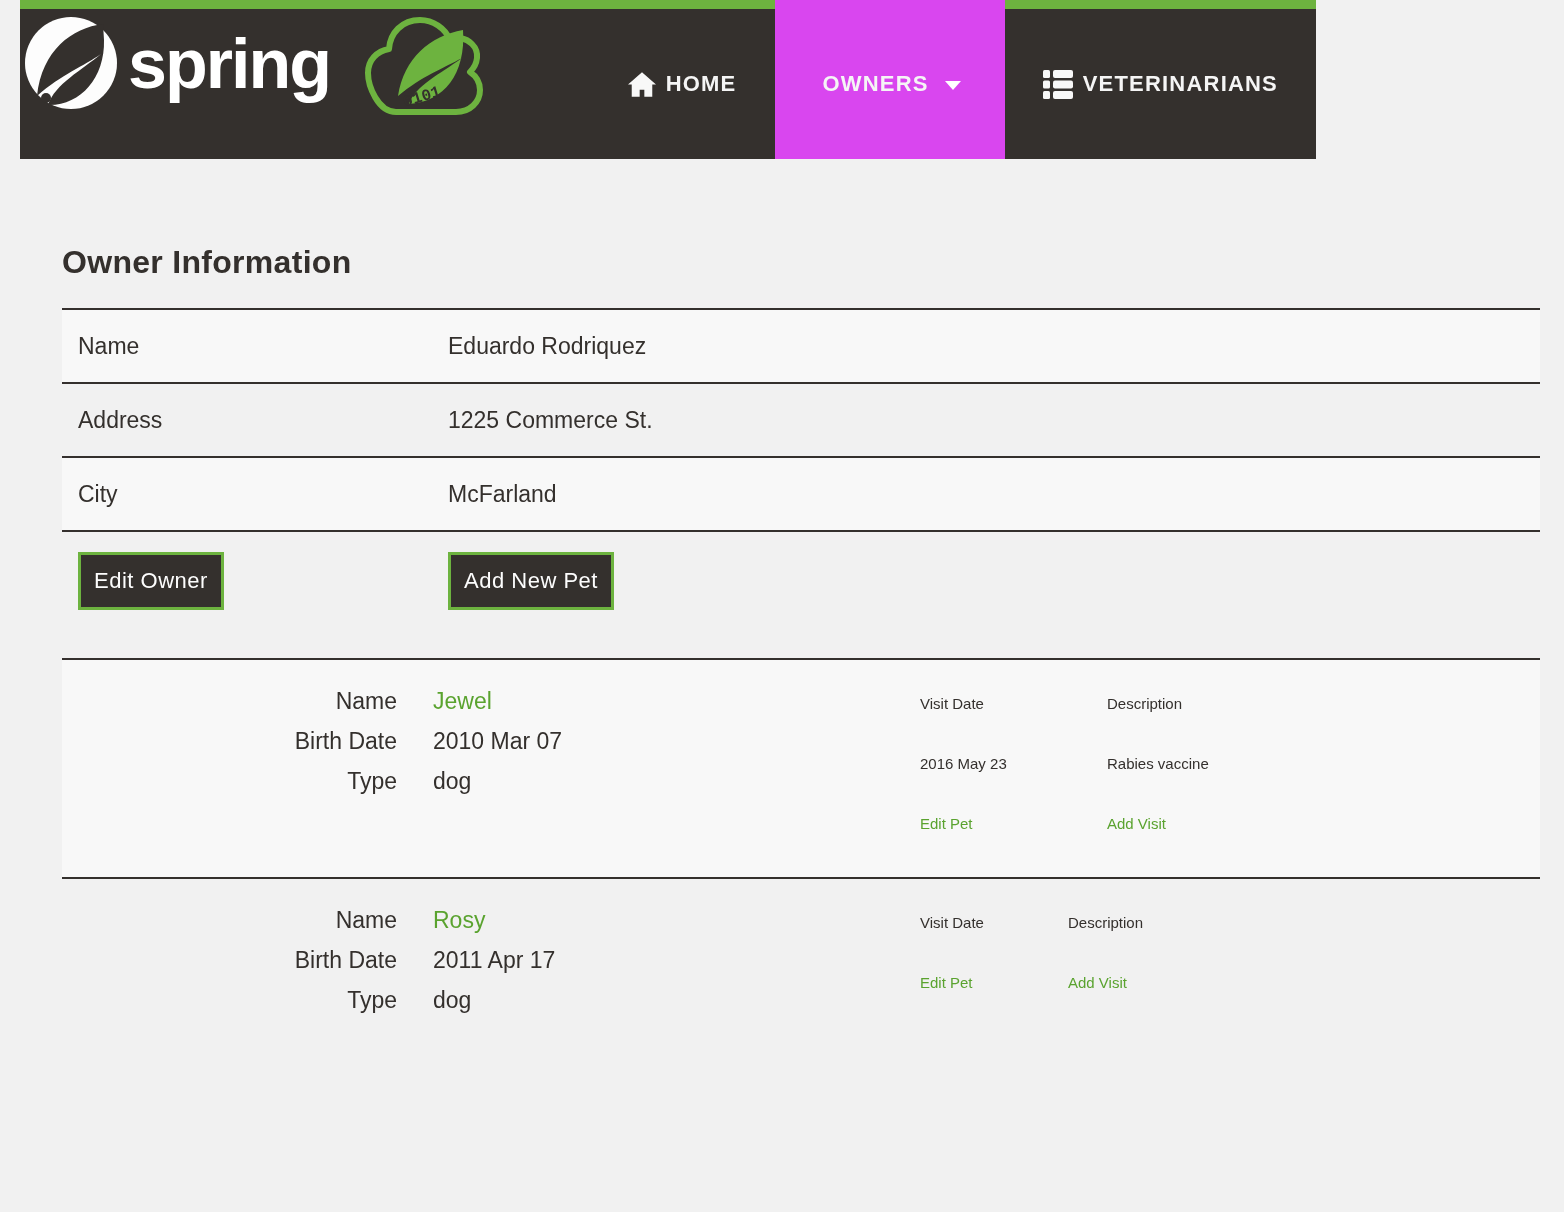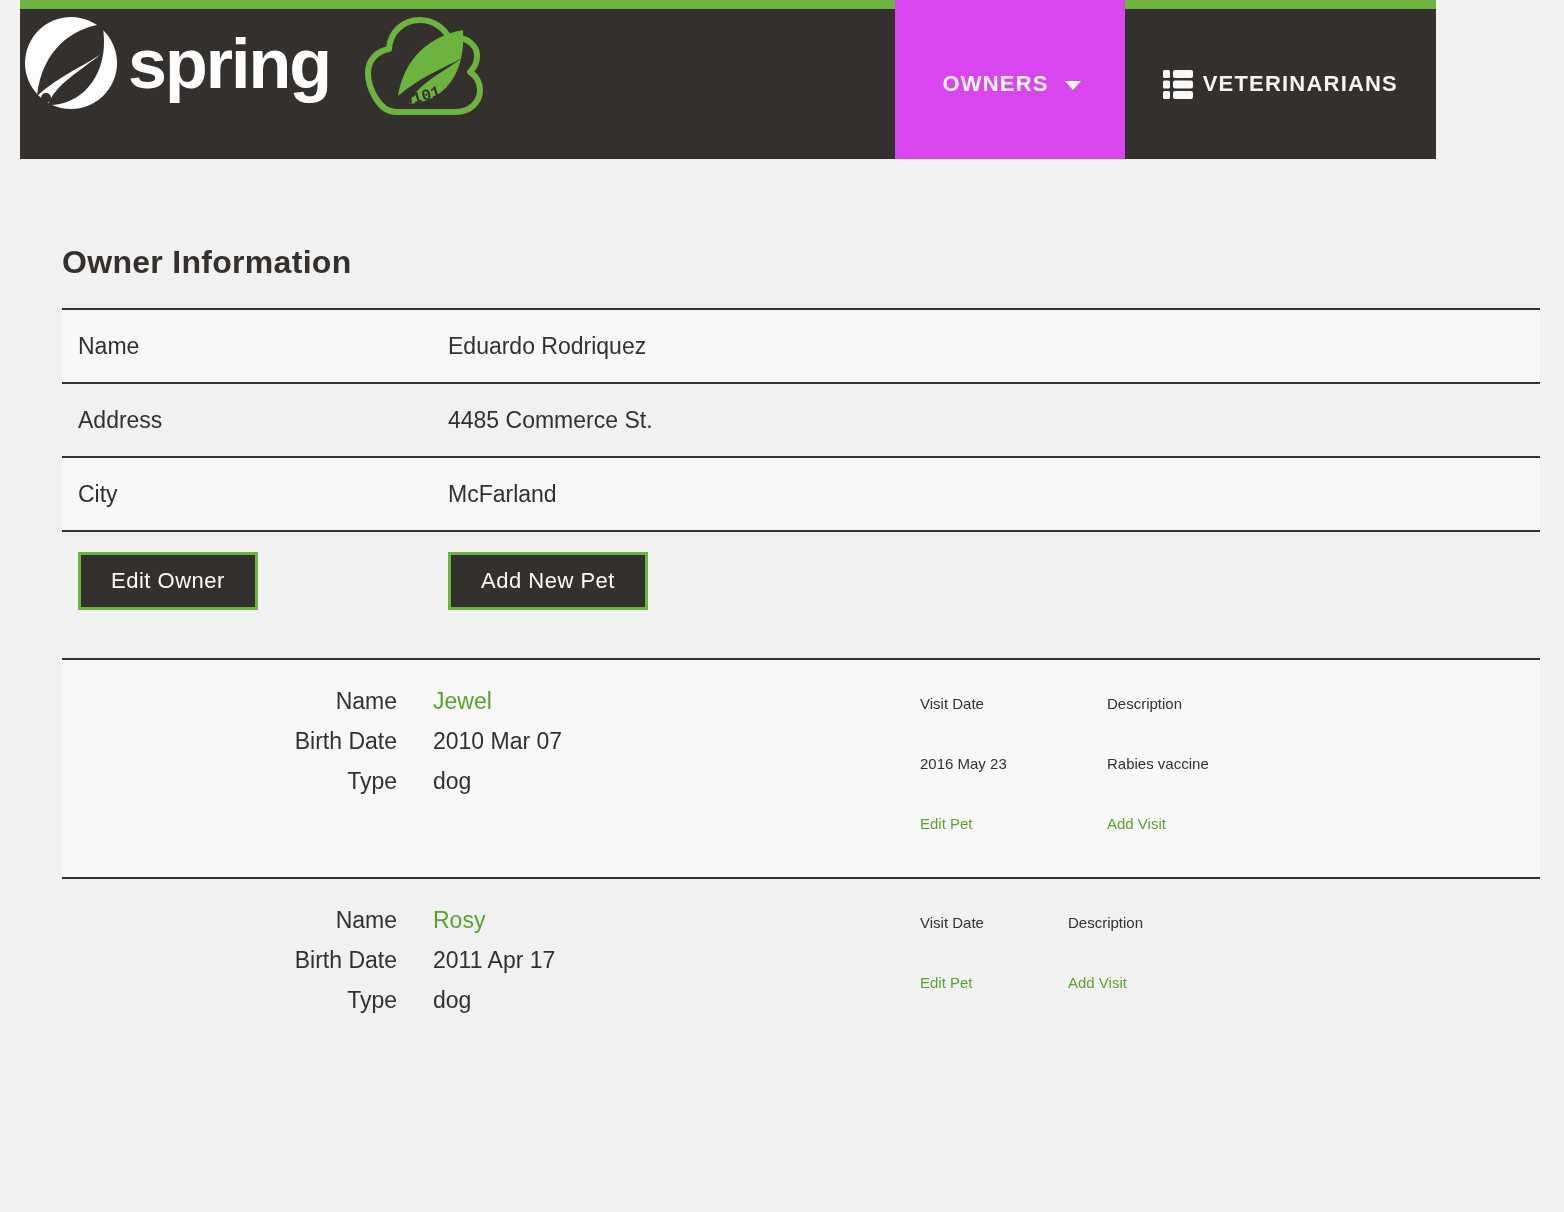--- a/index.html
+++ b/index.html
@@ -8,21 +8,21 @@
     background:#f1f1f1;
     font-family:"Liberation Sans", sans-serif;
     color:#34302d;
     overflow:hidden;
     position:relative;
   }
 
   
   .navbar {
     position:absolute; left:20px; top:0;
-    width:1416px; height:159px;
+    width:1296px; height:159px;
     background:#34302d;
   }
   .navbar-strip {
     position:absolute; left:0; top:0; right:0; height:9px;
     background:#6db33f;
   }
   .brand {
     position:absolute; left:2px; top:12px; display:block; z-index:2;
     text-decoration:none; cursor:pointer;
   }
@@ -58,21 +58,21 @@
     margin-top:28px; font-size:23px;
   }
   .info-table td { border-top:2px solid #34302d; padding:23px 16px; line-height:26px; }
   .info-table tr:nth-child(odd) td { background:#f8f8f8; }
   .info-table tr.actions td { padding:20px 16px; }
 
   .btn {
     display:inline-block;
     background:#34302d; color:#fdfdfd;
     border:3px solid #6db33f;
-    padding:13px 30px;
+    padding:13px 13px;
     font-size:22px; letter-spacing:0.5px; line-height:26px;
     text-decoration:none; cursor:pointer;
   }
 
   table.pets-table {
     width:100%; border-collapse:collapse; table-layout:fixed;
     margin-top:28px; font-size:23px;
   }
   .pets-table > tbody > tr > td {
     border-top:2px solid #34302d; vertical-align:top;
@@ -118,20 +118,28 @@
 
       <g transform="translate(338,4)">
         <path d="M36 96 L96 96 C110 96 120 86 120 74 C120 66 116 60 110 56 C118 48 120 36 112 28 C106 22 97 20 90 24 C85 12 73 4 60 4 C42 4 30 17 29 33 C17 35 8 44 8 57 C8 70 18 96 36 96 Z" fill="none" stroke="#6db33f" stroke-width="6" stroke-linejoin="round"></path>
         <path d="M103 14 C70 20 44 42 38 80 C62 60 84 52 102 42 C80 58 55 70 49 88 C84 86 106 58 103 14 Z" fill="#6db33f"></path>
         <text transform="rotate(-17 66 78)" x="42" y="84" font-size="16" font-weight="bold" font-family="Liberation Mono, monospace" fill="#34302d">0101</text>
       </g>
     </svg>
   </a>
 
   <nav class="nav">
+    <a class="nav-item">
+      <span class="nav-icon">
+        <svg width="28" height="27" viewBox="0 0 30 28">
+          <path d="M15 1 L30 14 H26 V27 H17.5 V19.5 H12.5 V27 H4 V14 H0 Z" fill="#f8f8f8"></path>
+        </svg>
+      </span>
+      <span>HOME</span>
+    </a>
 
     <a class="nav-item active">
       <span>OWNERS</span>
       <span class="caret"></span>
     </a>
 
     <a class="nav-item">
       <span class="nav-icon">
         <svg width="30" height="29" viewBox="0 0 30 29">
           <g fill="#f8f8f8">
@@ -158,21 +166,21 @@
         <col style="width:370px">
         <col>
       </colgroup>
     <tbody>
       <tr>
         <td>Name</td>
         <td>Eduardo Rodriquez</td>
       </tr>
       <tr>
         <td>Address</td>
-        <td>4485 Commerce St.</td>
+        <td>1225 Commerce St.</td>
       </tr>
       <tr>
         <td>City</td>
         <td>McFarland</td>
       </tr>
       <tr class="actions">
         <td><a class="btn">Edit Owner</a></td>
         <td><a class="btn">Add New Pet</a></td>
       </tr>
     </tbody>

